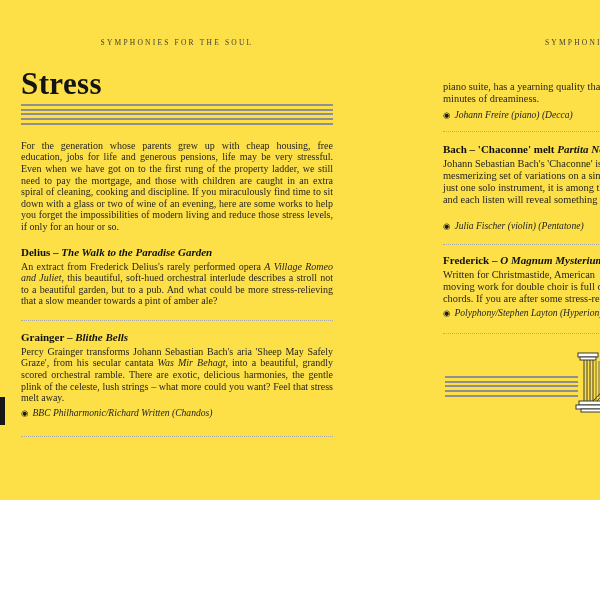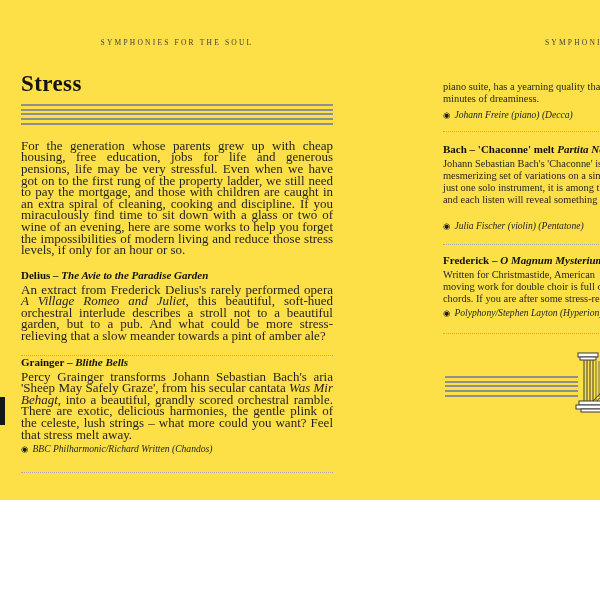--- a/index.html
+++ b/index.html
@@ -12,52 +12,52 @@
   .page-left{left:21px;width:312px;height:600px;}
   .page-right{left:443px;width:330px;height:600px;}
 
   .running-header{
     font-size:7.5px;letter-spacing:2.2px;color:#3d3d3d;text-align:center;
     line-height:9px;margin:38px 0 0 0;white-space:nowrap;
   }
   .running-header-right{position:absolute;left:102px;top:38px;margin:0;text-align:left;}
 
   .page-title{
-    font-size:23px;line-height:24px;font-weight:bold;color:#141414;
+    font-size:31px;line-height:24px;font-weight:bold;color:#141414;
     letter-spacing:.4px;margin:25px 0 0 0;
   }
 
   .staff{margin:8px 0 0 0;}
   .staff .staff-line{height:2px;background:#8f8f8f;margin-bottom:2.7px;}
   .staff .staff-line:last-child{margin-bottom:0;}
   .staff-right{position:absolute;left:2px;top:376px;width:133px;margin:0;}
 
   p{margin:0;}
   .body-text{
-    font-size:13px;line-height:11.6px;color:#1f1f1f;text-align:justify;
+    font-size:10px;line-height:11.6px;color:#1f1f1f;text-align:justify;
   }
   .intro{margin-top:15px;}
   .it{font-style:italic;}
   .cut-justify{text-align-last:justify;}
 
   .entry-heading{
     font-size:11px;line-height:13px;font-weight:bold;color:#101010;margin:0;
   }
   .entry .body-text{margin-top:2px;}
 
   .rec{font-size:9.6px;line-height:11px;color:#242424;margin-top:3px;white-space:nowrap;}
   .rec .rec-icon{font-style:normal;font-size:8.5px;margin-right:4px;color:#1a1a1a;}
   .rec .rec-text{font-style:italic;}
 
   .sep{border-top:1px dotted #ababab;height:0;width:100%;}
 
   .frag-line{font-size:10.4px;line-height:11.7px;color:#1f1f1f;white-space:nowrap;}
   .nowrap-lines .frag-line{display:block;}
 
-  .m13{margin-top:13px;} .m10{} .m17{margin-top:17px;}
+  .m13{margin-top:13px;} .m10{margin-top:10px;} .m17{margin-top:17px;}
   .m11{margin-top:11px;}
 
   .page-number{
     position:absolute;font-size:9.5px;letter-spacing:1px;color:#2a2a2a;
     line-height:11px;white-space:nowrap;
   }
   .page-number-left{top:546px;left:0;width:100%;text-align:left;}
   .page-number-right{top:546px;left:139px;}
 
   .thumb-tab{
@@ -88,21 +88,21 @@
       <div class="staff-line"></div>
       <div class="staff-line"></div>
       <div class="staff-line"></div>
       <div class="staff-line"></div>
       <div class="staff-line"></div>
     </div>
 
     <p class="body-text intro">For the generation whose parents grew up with cheap housing, free education, jobs for life and generous pensions, life may be very stressful. Even when we have got on to the first rung of the property ladder, we still need to pay the mortgage, and those with children are caught in an extra spiral of cleaning, cooking and discipline. If you miraculously find time to sit down with a glass or two of wine of an evening, here are some works to help you forget the impossibilities of modern living and reduce those stress levels, if only for an hour or so.</p>
 
     <section class="entry m13">
-      <h2 class="entry-heading"><span>Delius – </span><span class="it">The Avie to the Paradise Garden</span></h2>
+      <h2 class="entry-heading"><span>Delius – </span><span class="it">The Walk to the Paradise Garden</span></h2>
       <p class="body-text"><span>An extract from Frederick Delius's rarely performed opera </span><span class="it">A Village Romeo and Juliet</span><span>, this beautiful, soft-hued orchestral interlude describes a stroll not to a beautiful garden, but to a pub. And what could be more stress-relieving that a slow meander towards a pint of amber ale?</span></p>
     </section>
 
     <div class="sep m13"></div>
 
     <section class="entry m10">
       <h2 class="entry-heading"><span>Grainger – </span><span class="it">Blithe Bells</span></h2>
       <p class="body-text"><span>Percy Grainger transforms Johann Sebastian Bach's aria 'Sheep May Safely Graze', from his secular cantata </span><span class="it">Was Mir Behagt</span><span>, into a beautiful, grandly scored orchestral ramble. There are exotic, delicious harmonies, the gentle plink of the celeste, lush strings – what more could you want? Feel that stress melt away.</span></p>
       <div class="rec">
         <span class="rec-icon">◉</span><span class="rec-text">BBC Philharmonic/Richard Written (Chandos)</span>

